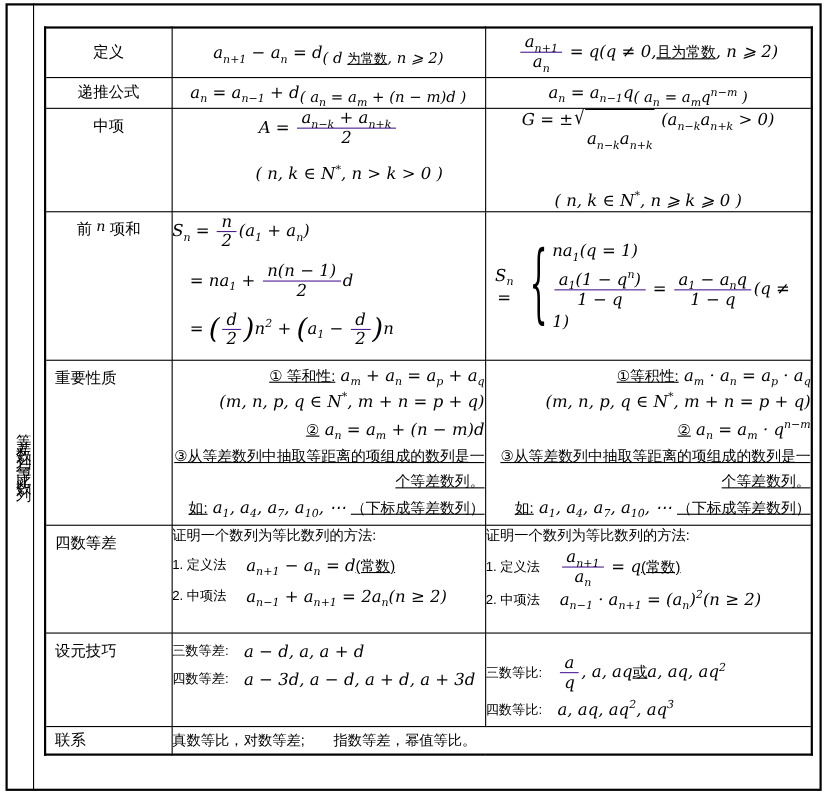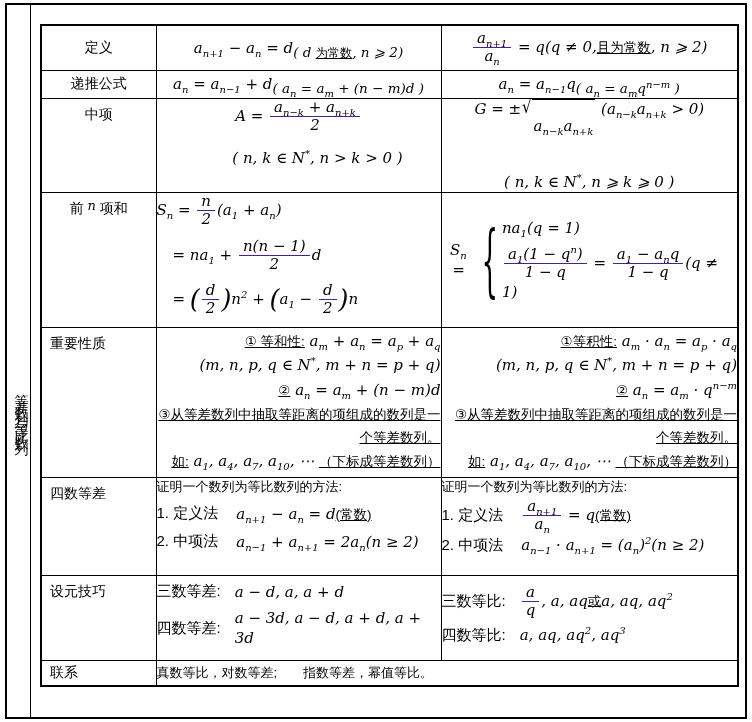--- a/index.html
+++ b/index.html
@@ -38,21 +38,21 @@
   .sumlines .ind{margin-left:16px;}
   .cases{display:inline-flex;align-items:center;}
   .brace{display:inline-block;font-family:"DejaVu Serif",serif;font-style:normal;font-size:26px;
         transform:scaleY(3.0);transform-origin:50% 50%;margin:0 4px 0 6px;}
   .caselist{display:inline-flex;flex-direction:column;align-items:flex-start;gap:8px;text-align:left;}
   .props{padding:5px 6px 0 9px;text-align:right;vertical-align:top;}
   .pline{margin:2px 0;line-height:1.5;}
   .cn{font-family:"Liberation Sans","DejaVu Sans",sans-serif;font-size:13px;font-style:normal;}
   .proofc{padding:7px 6px 0 10px;text-align:left;vertical-align:top;}
   .mrow{display:flex;align-items:center;gap:18px;margin-top:8px;}
-  .mname{font-size:15px;white-space:nowrap;}
+  .mname{font-size:12px;white-space:nowrap;}
   .setupc{padding:8px 6px 0 10px;text-align:left;vertical-align:top;}
   .setupc .mrow{gap:14px;margin-top:6px;}
   .linkcell{text-align:left;vertical-align:middle;padding-left:30px;font-size:13px;}
 </style>
 </head>
 <body>
 
 <div id="page">
   <div id="frame"></div>
   <div id="vline"></div>
@@ -202,21 +202,21 @@
       <td class="setupc">
         <div class="mrow">
           <span class="mname">三数等差:</span>
           <span class="m">a − d, a, a + d</span>
         </div>
         <div class="mrow">
           <span class="mname">四数等差:</span>
           <span class="m">a − 3d, a − d, a + d, a + 3d</span>
         </div>
       </td>
-      <td class="setupc" style="padding-top:2px;margin-top:44px;">
+      <td class="setupc" style="padding-top:12px;margin-top:44px;">
         <div class="mrow">
           <span class="mname">三数等比:</span>
           <span class="m"><span class="frac">
                   <span class="fn">a</span>
                   <span class="fd">q</span>
                 </span>, a, aq<span class="rm">或</span>a, aq, aq<sup>2</sup></span>
         </div>
         <div class="mrow">
           <span class="mname">四数等比:</span>
           <span class="m">a, aq, aq<sup>2</sup>, aq<sup>3</sup></span>

